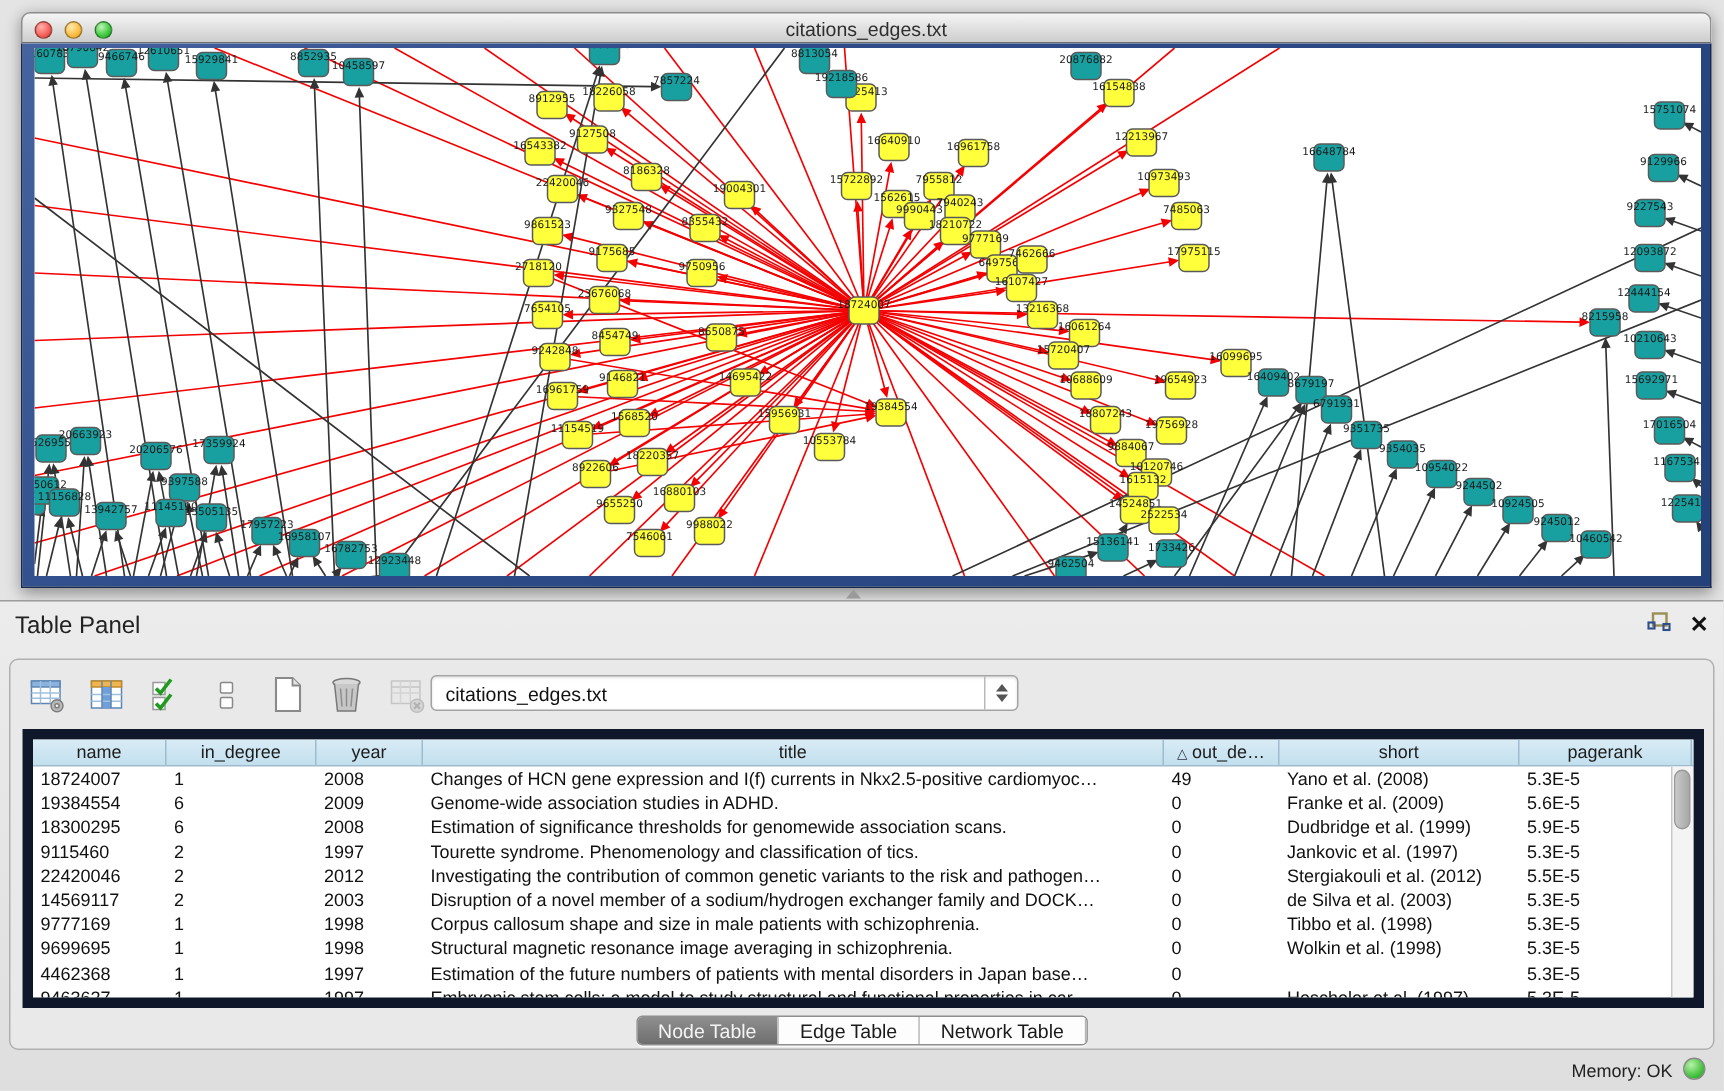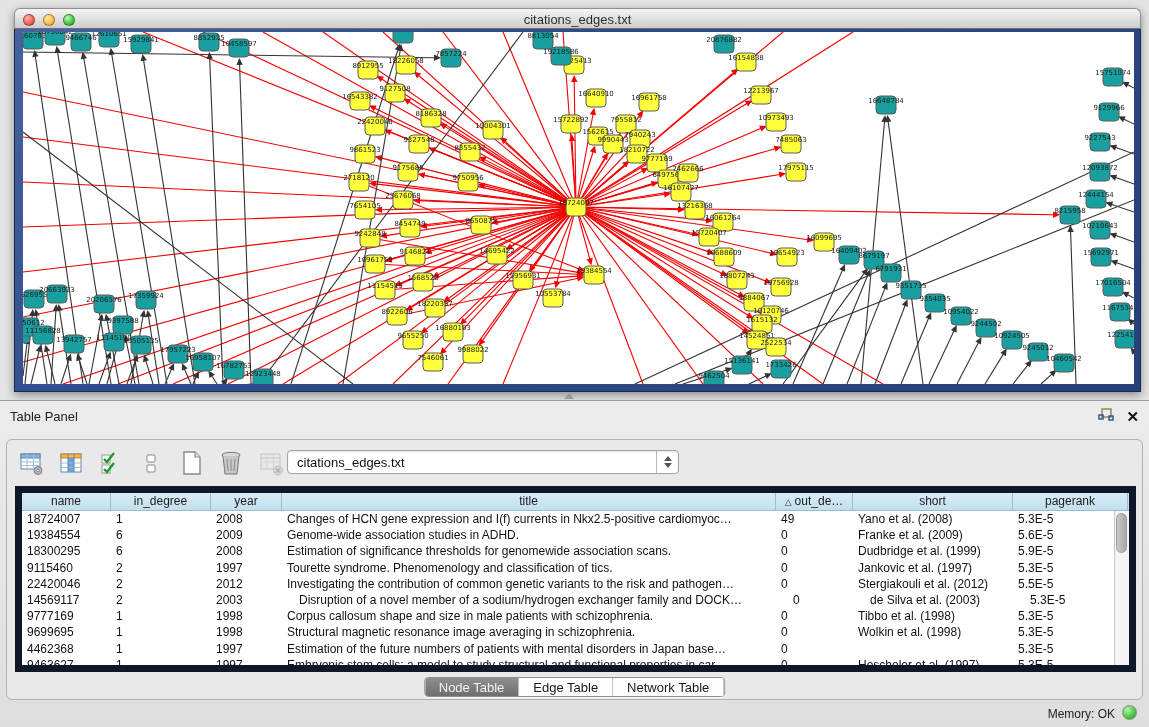--- a/index.html
+++ b/index.html
@@ -26,21 +26,21 @@
 
   
   #splitter { position:absolute; left:560px; top:393px; width:18px; height:7px; }
   #splitter .tri { width:0; height:0; margin:0 auto; border-left:5px solid transparent;
     border-right:5px solid transparent; border-bottom:6px solid #9a9a9a; }
 
   
   #table-panel { position:absolute; left:0; top:400px; width:1149px; height:327px;
     background:linear-gradient(#ececec,#dedede); border-top:1px solid #9c9c9c; }
   .panel-header { position:absolute; left:0; top:0; right:0; height:30px; }
-  .panel-title { position:absolute; left:10px; top:8px; font-size:13px; color:#222; }
+  .panel-title { position:absolute; left:10px; top:8px; font-size:16px; color:#222; }
   .panel-hdr-icons { position:absolute; right:10px; top:6px; display:flex; gap:12px; align-items:center; }
   .close-x { font-size:15px; font-weight:bold; color:#111; line-height:16px; }
 
   .inset { position:absolute; left:6px; top:38px; width:1137px; height:261px;
     background:#e9e9e9; border:1px solid #b0b0b0; border-radius:6px; }
 
   .toolbar { position:absolute; left:10px; top:6px; height:34px; display:flex; align-items:center; gap:12px; }
   .tbtn { width:28px; height:28px; display:flex; align-items:center; justify-content:center; }
   .fx { font-size:14px; color:#222; white-space:nowrap; }
   .fx i { font-family:"Liberation Serif", serif; font-size:17px; font-style:italic; }
@@ -1013,21 +1013,21 @@
               <div class="td" style="width: 71px;">2012</div>
               <div class="td" style="width: 494px;">Investigating the contribution of common genetic variants to the risk and pathogen…</div>
               <div class="td" style="width: 77px;">0</div>
               <div class="td" style="width: 160px;">Stergiakouli et al. (2012)</div>
               <div class="td" style="width: 115px;">5.5E-5</div>
             </div>
             <div class="trow">
               <div class="td" style="width: 89px;">14569117</div>
               <div class="td" style="width: 100px;">2</div>
               <div class="td" style="width: 71px;">2003</div>
-              <div class="td" style="width: 494px; margin-left: 12px;">Disruption of a novel member of a sodium/hydrogen exchanger family and DOCK…</div>
+              <div class="td" style="width: 494px;">Disruption of a novel member of a sodium/hydrogen exchanger family and DOCK…</div>
               <div class="td" style="width: 77px;">0</div>
               <div class="td" style="width: 160px;">de Silva et al. (2003)</div>
               <div class="td" style="width: 115px;">5.3E-5</div>
             </div>
             <div class="trow">
               <div class="td" style="width: 89px;">9777169</div>
               <div class="td" style="width: 100px;">1</div>
               <div class="td" style="width: 71px;">1998</div>
               <div class="td" style="width: 494px;">Corpus callosum shape and size in male patients with schizophrenia.</div>
               <div class="td" style="width: 77px;">0</div>

